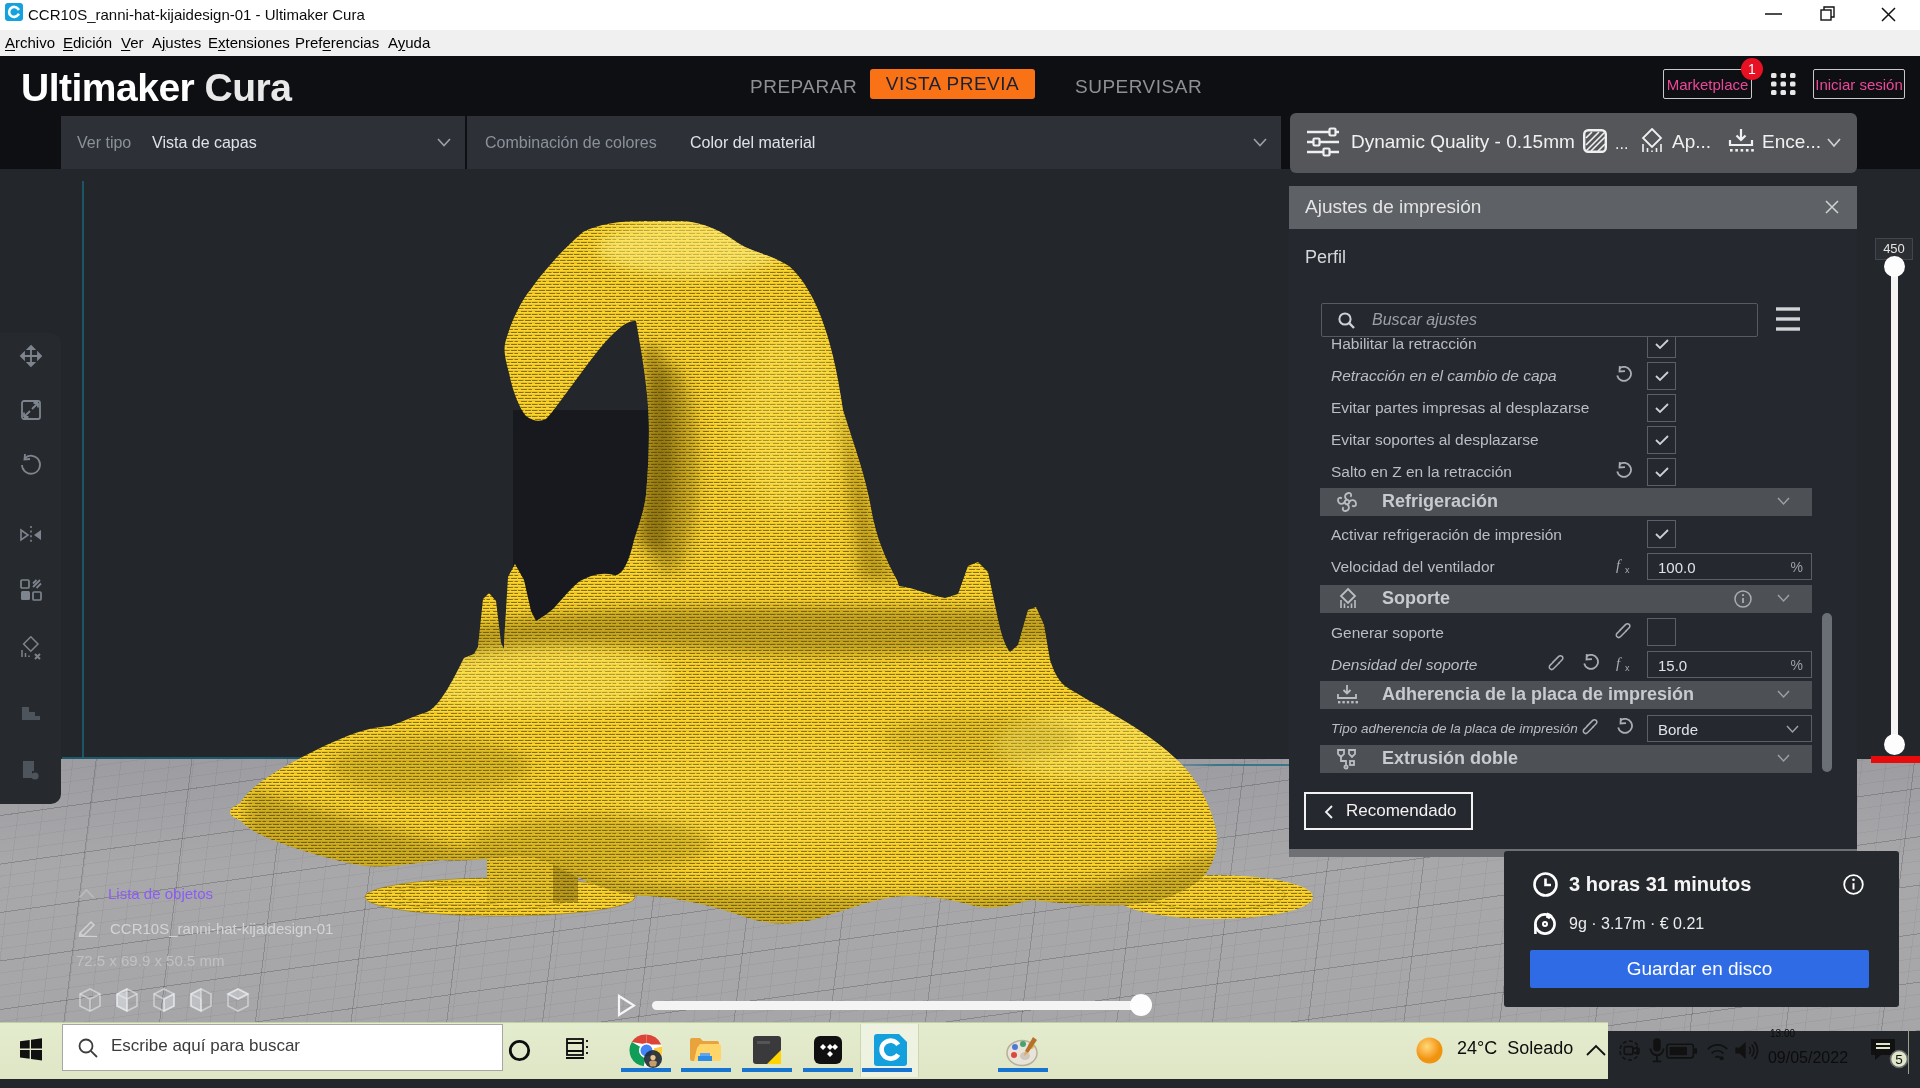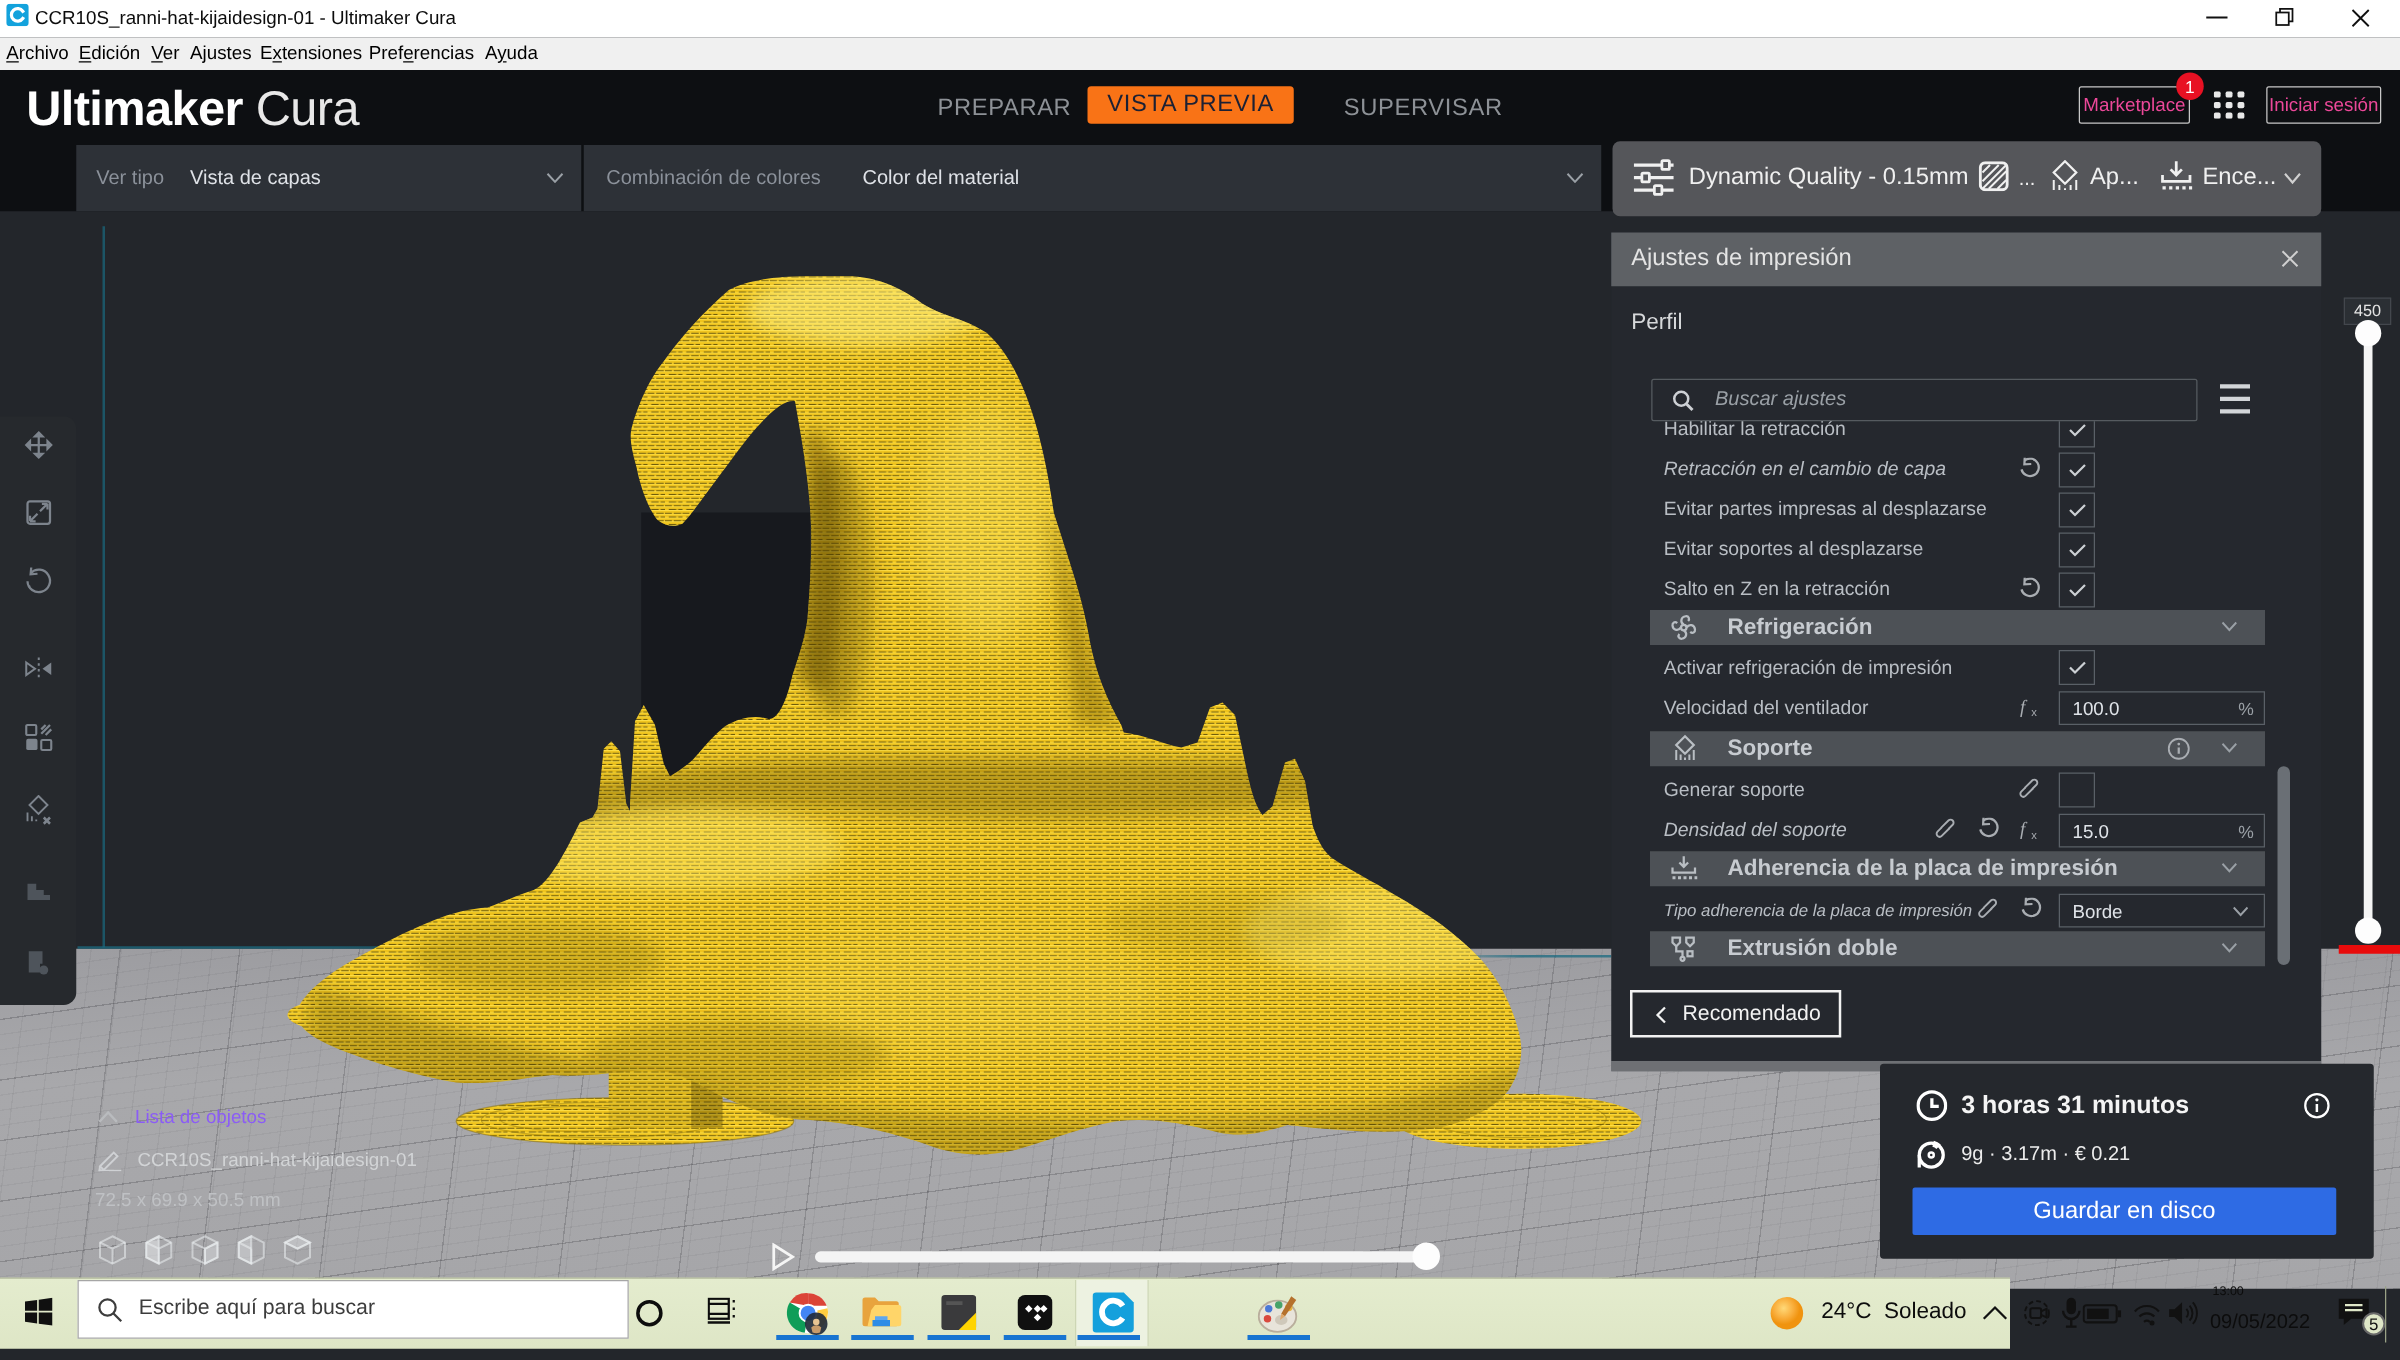--- a/index.html
+++ b/index.html
@@ -10,21 +10,21 @@
 
 #titlebar { left:0; top:0; width:1920px; height:30px; background:#ffffff; }
 #titletext { left:28px; top:6px; font-size:15px; color:#0c0c0c; }
 
 #menubar { left:0; top:30px; width:1920px; height:42px; background:#f0f0f0; font-size:15px; color:#000; }
 #menubar span.mi { position:absolute; top:4px; }
 u { text-decoration:underline; text-underline-offset:2px; }
 
 #header { left:0; top:56px; width:1920px; height:60px; background:#0d0f12; }
 #logo { left:21px; top:66px; font-size:39px; color:#fff; letter-spacing:-0.5px; }
-#logo b { font-weight:700; } #logo span { font-weight:400; color:#e8e8e8; }
+#logo b { font-weight:700; } #logo span { font-weight:700; color:#e8e8e8; }
 .tab { position:absolute; top:76px; font-size:19px; color:#8d9196; letter-spacing:0.5px; }
 #tabpill { left:870px; top:69px; width:165px; height:30px; background:#f97316; border-radius:3px; }
 #tabpill div { text-align:center; line-height:30px; font-size:19px; color:#1b2034; letter-spacing:0.5px; }
 .hbtn { position:absolute; top:69px; height:30px; border:1px solid #c8c8c8; border-radius:2px; color:#ec4899; font-size:15px; text-align:center; }
 
 #row2 { left:0; top:116px; width:1920px; height:53px; background:#0d0f12; }
 .r2box { position:absolute; top:0; height:53px; background:#2d3137; }
 .r2lab { position:absolute; top:18px; font-size:16px; color:#8b919a; }
 .r2val { position:absolute; top:18px; font-size:16px; color:#dfe2e7; }
 #dynbox { position:absolute; left:1290px; top:-3px; width:567px; height:60px; background:#55565a; border-radius:6px; color:#f0f0f0; }

